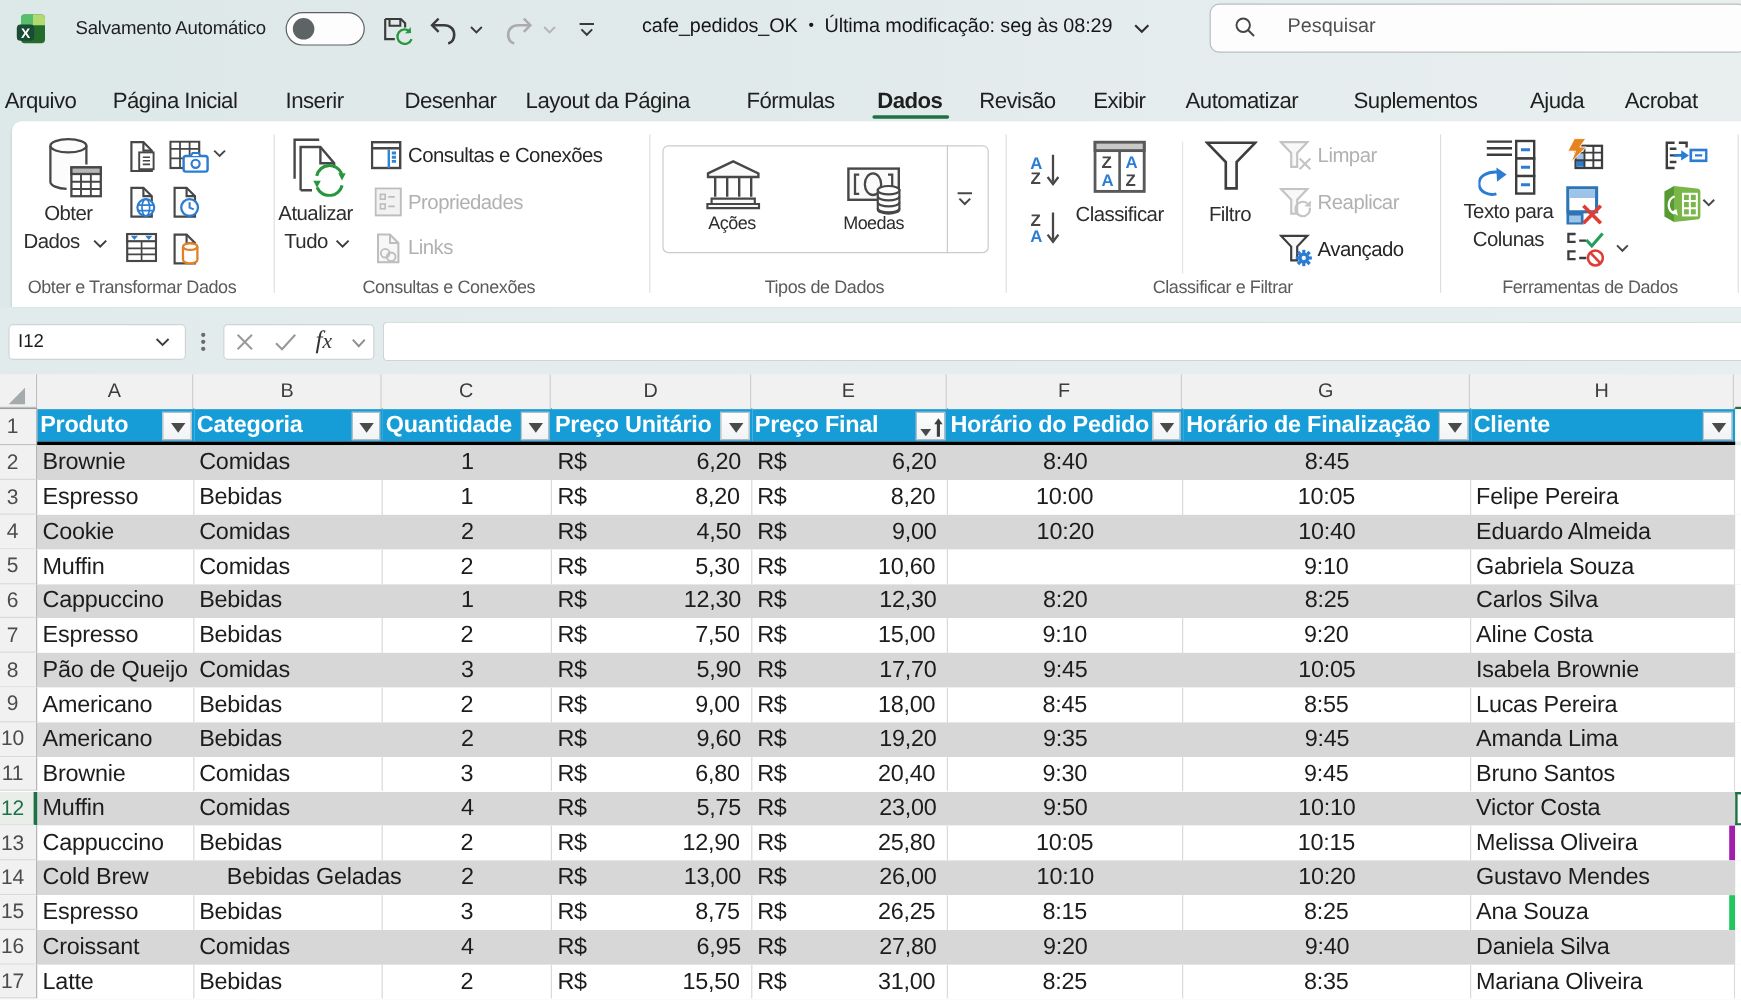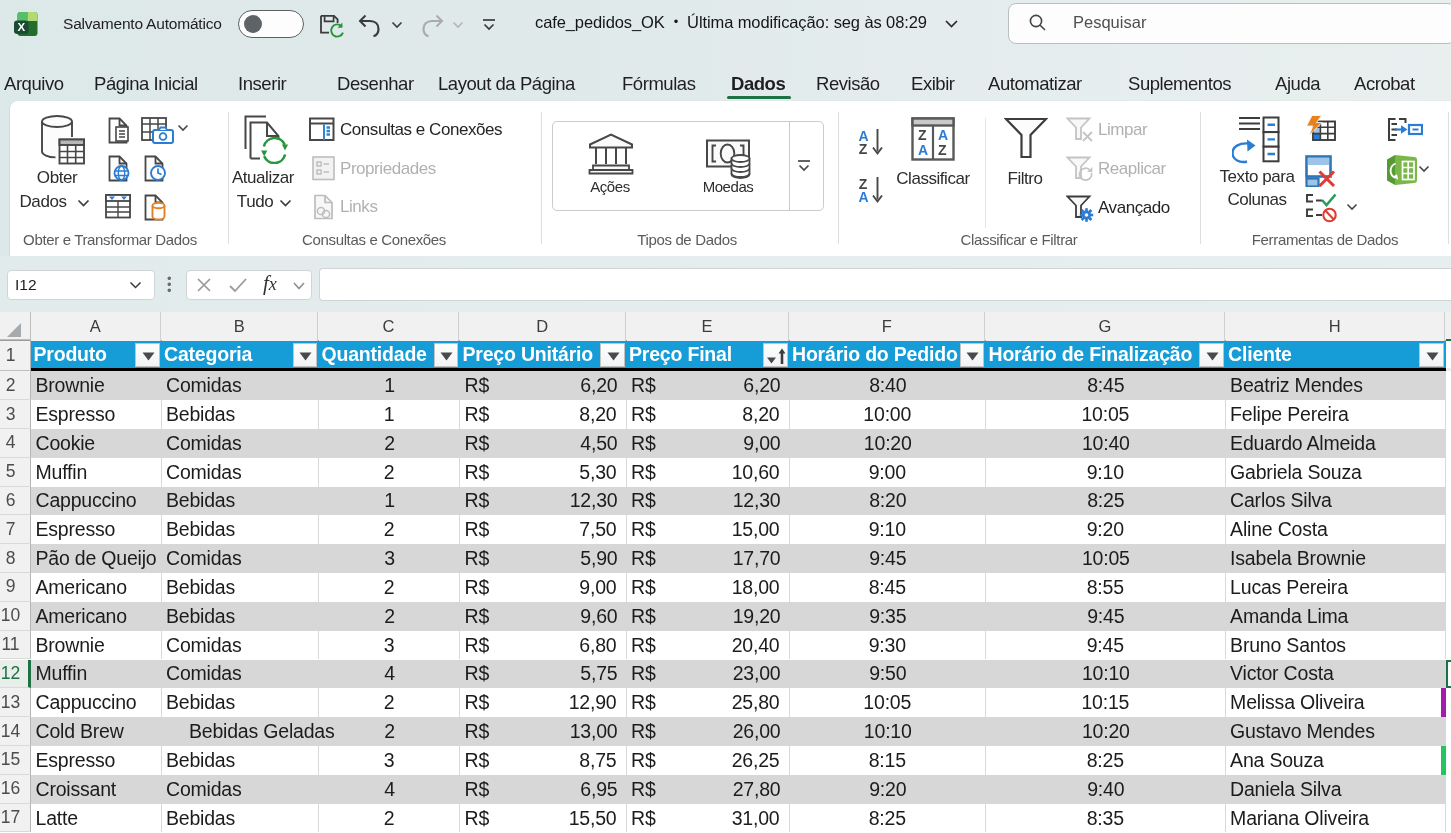--- a/index.html
+++ b/index.html
@@ -429,21 +429,20 @@
       <div class="cell" style="left:460px;width:166.5px;">
         <span style="padding-left:4.5px">R$</span>
         <span style="margin-left:auto;padding-right:9px">6,20</span>
       </div>
       <div class="cell" style="left:626.5px;width:163.0px;">
         <span style="padding-left:4.5px">R$</span>
         <span style="margin-left:auto;padding-right:9px">6,20</span>
       </div>
       <div class="cell" style="left:789.5px;width:196.5px;justify-content:center;">8:40</div>
       <div class="cell" style="left:986px;width:239.5999999999999px;justify-content:center;">8:45</div>
-      <div class="cell" style="left:1225.6px;width:220.10000000000014px;padding-left:4.5px;">Beatriz Mendes</div>
       <div class="cell" style="left:1445.7px;width:5.2999999999999545px;background:#fff"></div>
     </div>
     <div class="row" style="top:400.12px;height:28.82px;background:#fff">
       <div class="rn" style="">3</div>
       <div class="cell" style="left:31px;width:130.5px;padding-left:4.5px;border-right:1px solid #d9d9d9;">Espresso</div>
       <div class="cell" style="left:161.5px;width:157.5px;padding-left:4.5px;border-right:1px solid #d9d9d9;">Bebidas</div>
       <div class="cell" style="left:319px;width:141px;justify-content:center;border-right:1px solid #d9d9d9;">1</div>
       <div class="cell" style="left:460px;width:166.5px;border-right:1px solid #d9d9d9;">
         <span style="padding-left:4.5px">R$</span>
         <span style="margin-left:auto;padding-right:9px">8,20</span>
@@ -481,21 +480,20 @@
       <div class="cell" style="left:161.5px;width:157.5px;padding-left:4.5px;border-right:1px solid #d9d9d9;">Comidas</div>
       <div class="cell" style="left:319px;width:141px;justify-content:center;border-right:1px solid #d9d9d9;">2</div>
       <div class="cell" style="left:460px;width:166.5px;border-right:1px solid #d9d9d9;">
         <span style="padding-left:4.5px">R$</span>
         <span style="margin-left:auto;padding-right:9px">5,30</span>
       </div>
       <div class="cell" style="left:626.5px;width:163.0px;border-right:1px solid #d9d9d9;">
         <span style="padding-left:4.5px">R$</span>
         <span style="margin-left:auto;padding-right:9px">10,60</span>
       </div>
-      <div class="cell" style="left:789.5px;width:196.5px;justify-content:center;border-right:1px solid #d9d9d9;">9:00</div>
       <div class="cell" style="left:986px;width:239.5999999999999px;justify-content:center;border-right:1px solid #d9d9d9;">9:10</div>
       <div class="cell" style="left:1225.6px;width:220.10000000000014px;padding-left:4.5px;border-right:1px solid #d9d9d9;">Gabriela Souza</div>
       <div class="cell" style="left:1445.7px;width:5.2999999999999545px;background:#fff"></div>
     </div>
     <div class="row" style="top:486.58000000000004px;height:28.82px;background:#d7d7d7">
       <div class="rn" style="">6</div>
       <div class="cell" style="left:31px;width:130.5px;padding-left:4.5px;">Cappuccino</div>
       <div class="cell" style="left:161.5px;width:157.5px;padding-left:4.5px;">Bebidas</div>
       <div class="cell" style="left:319px;width:141px;justify-content:center;">1</div>
       <div class="cell" style="left:460px;width:166.5px;">

